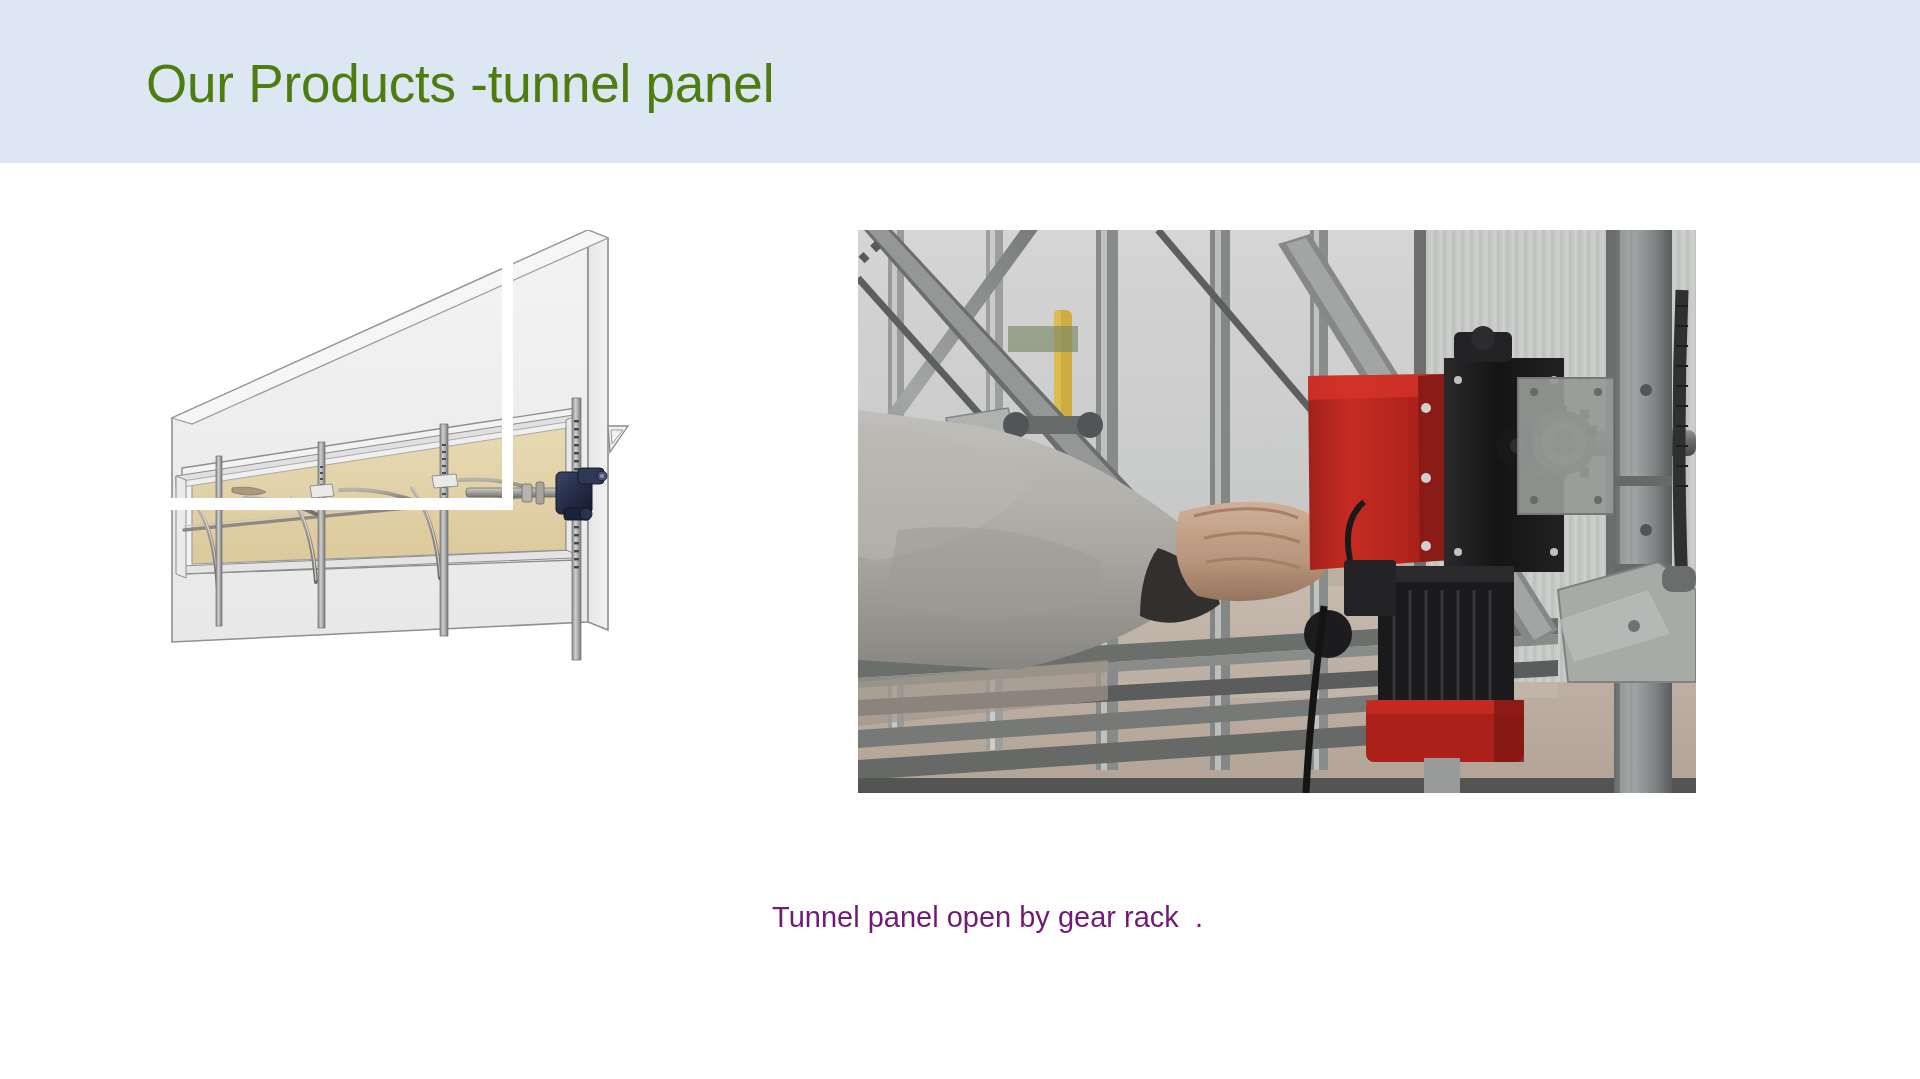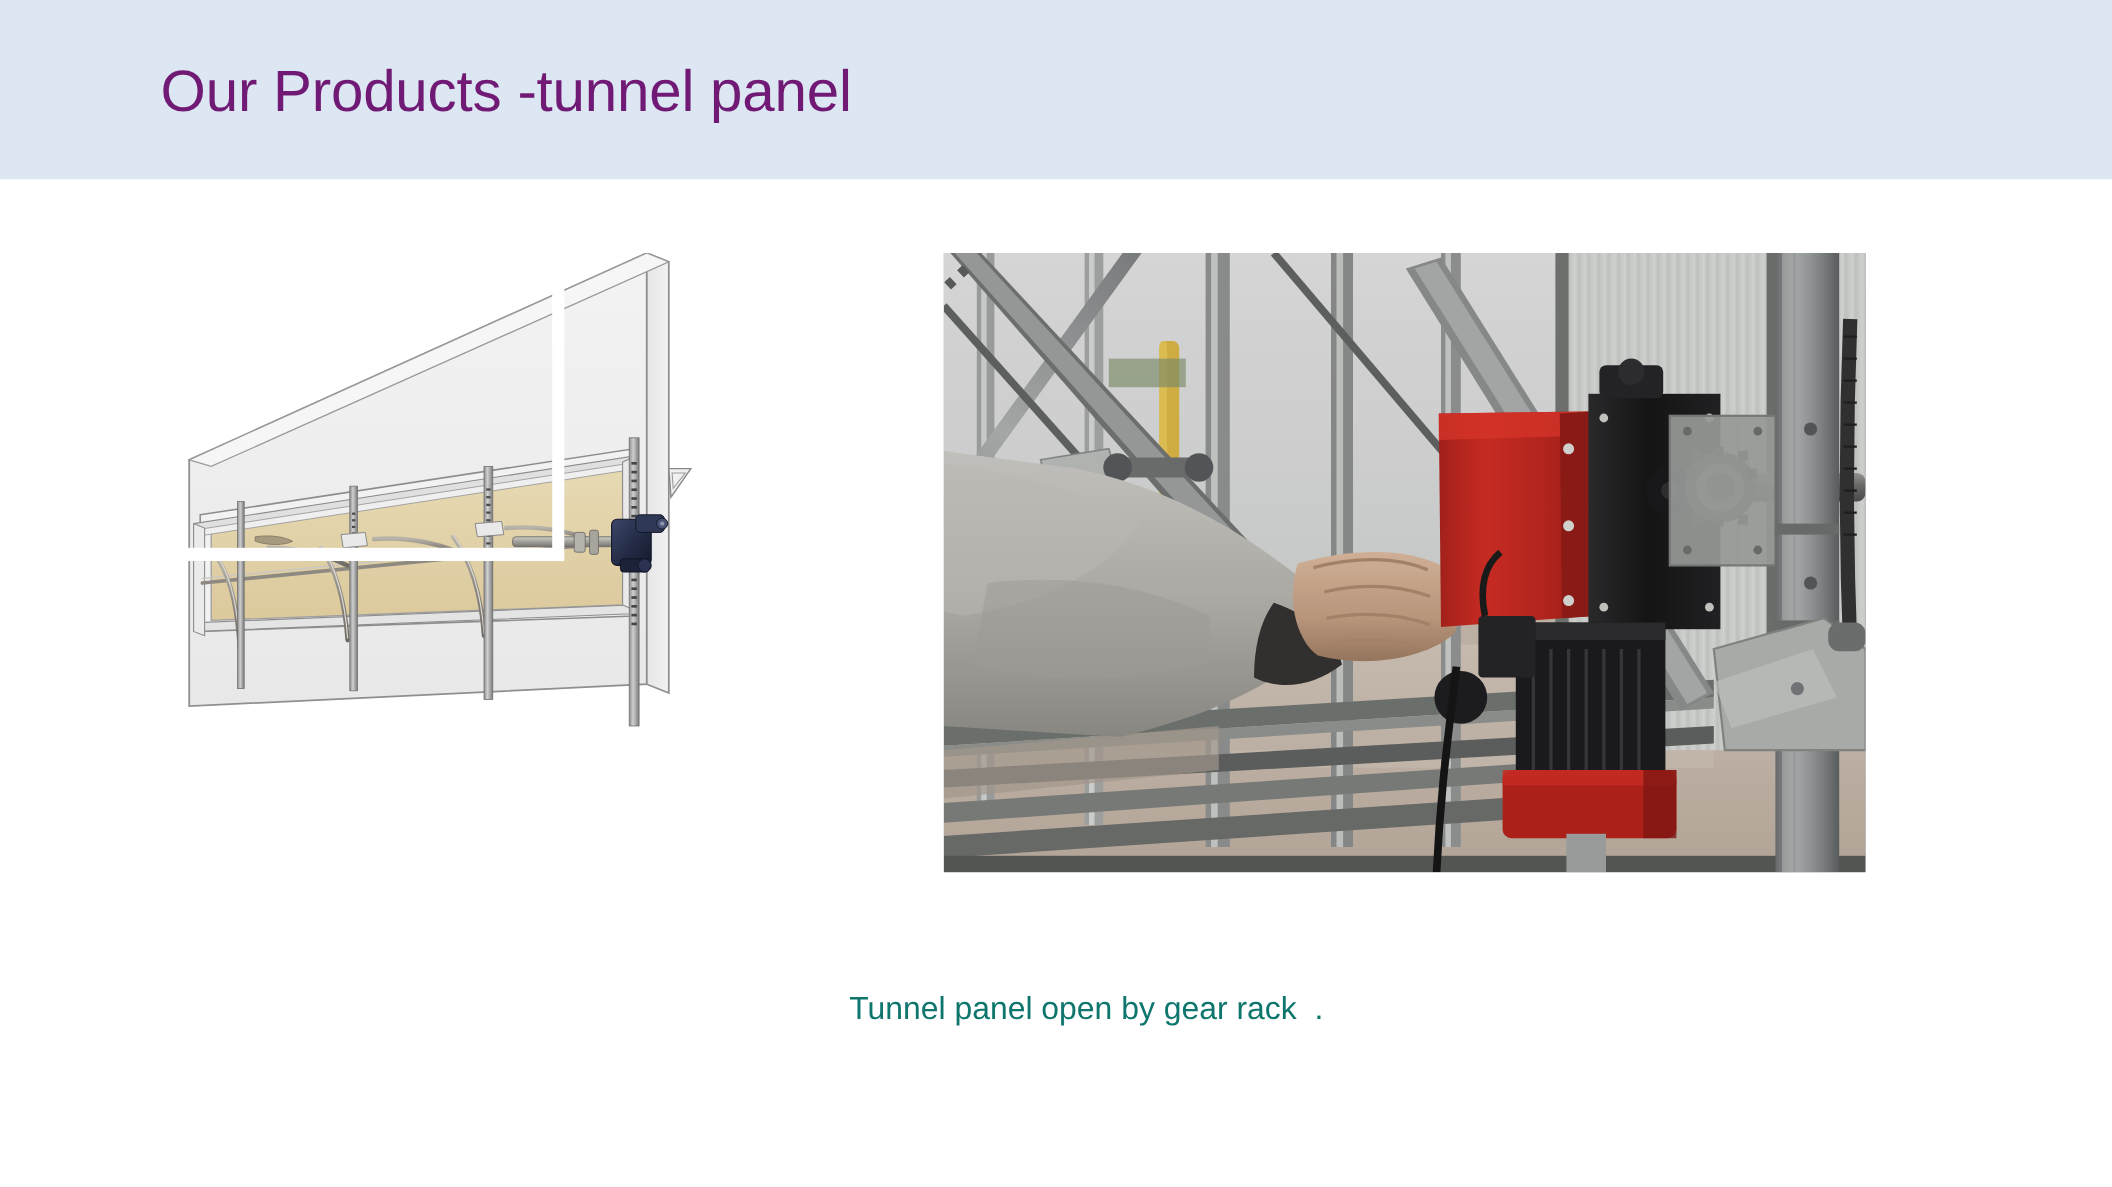--- a/index.html
+++ b/index.html
@@ -25,21 +25,21 @@
     height: 163px;
     background: #dde7f3;
   }
   .slide-title {
     position: absolute;
     left: 146px;
     top: 50px;
     font-size: 53px;
     line-height: 68px;
     font-weight: 400;
-    color: #701a75;
+    color: #4d7c0f;
     letter-spacing: -0.2px;
     white-space: nowrap;
   }
 
   
   .cad-figure {
     position: absolute;
     left: 140px;
     top: 230px;
     width: 620px;
@@ -59,21 +59,21 @@
   }
   .photo-figure svg { display: block; }
 
   
   .photo-caption {
     position: absolute;
     left: 772px;
     top: 898px;
     font-size: 29px;
     line-height: 38px;
-    color: #0f766e;
+    color: #701a75;
     white-space: pre;
   }
 </style>
 </head>
 <body>
 
 <div class="title-banner">
   <div class="slide-title">Our Products -tunnel panel</div>
 </div>
 

